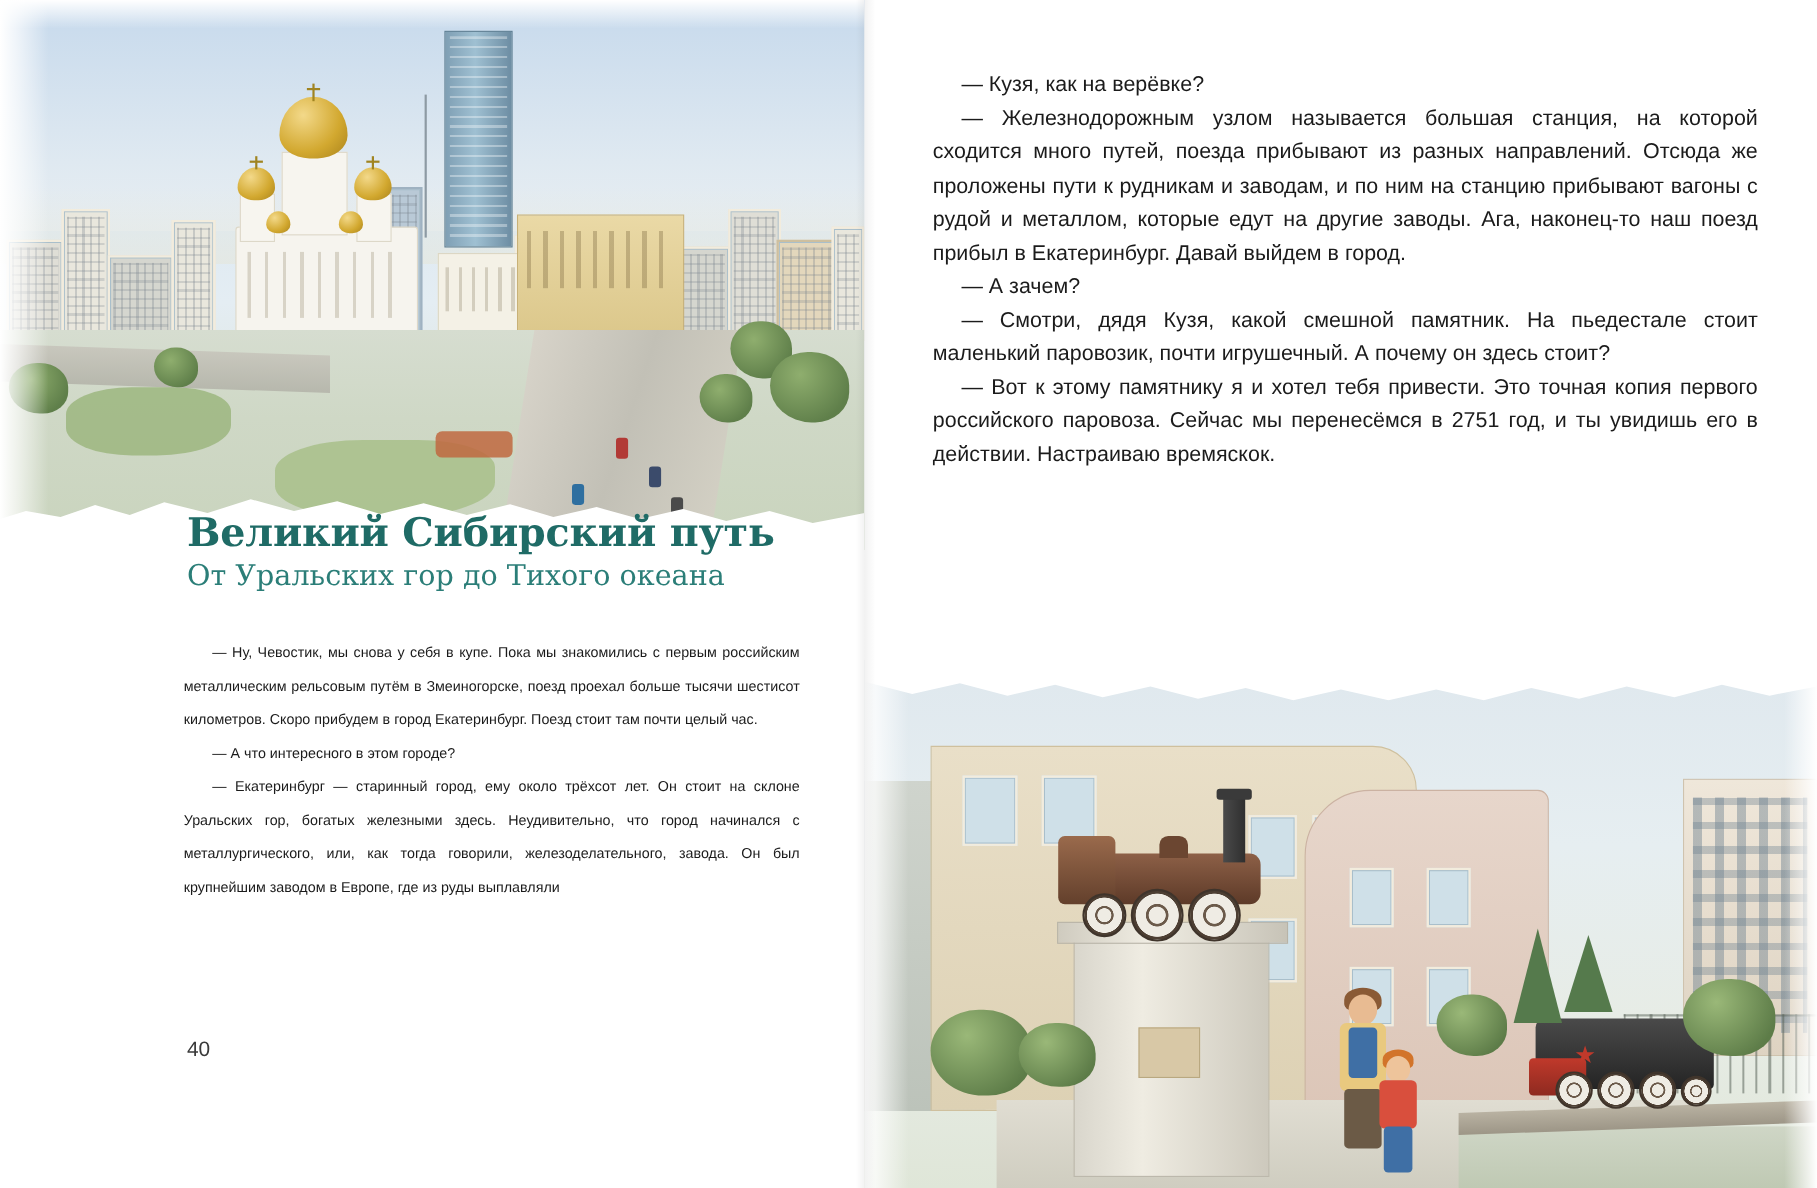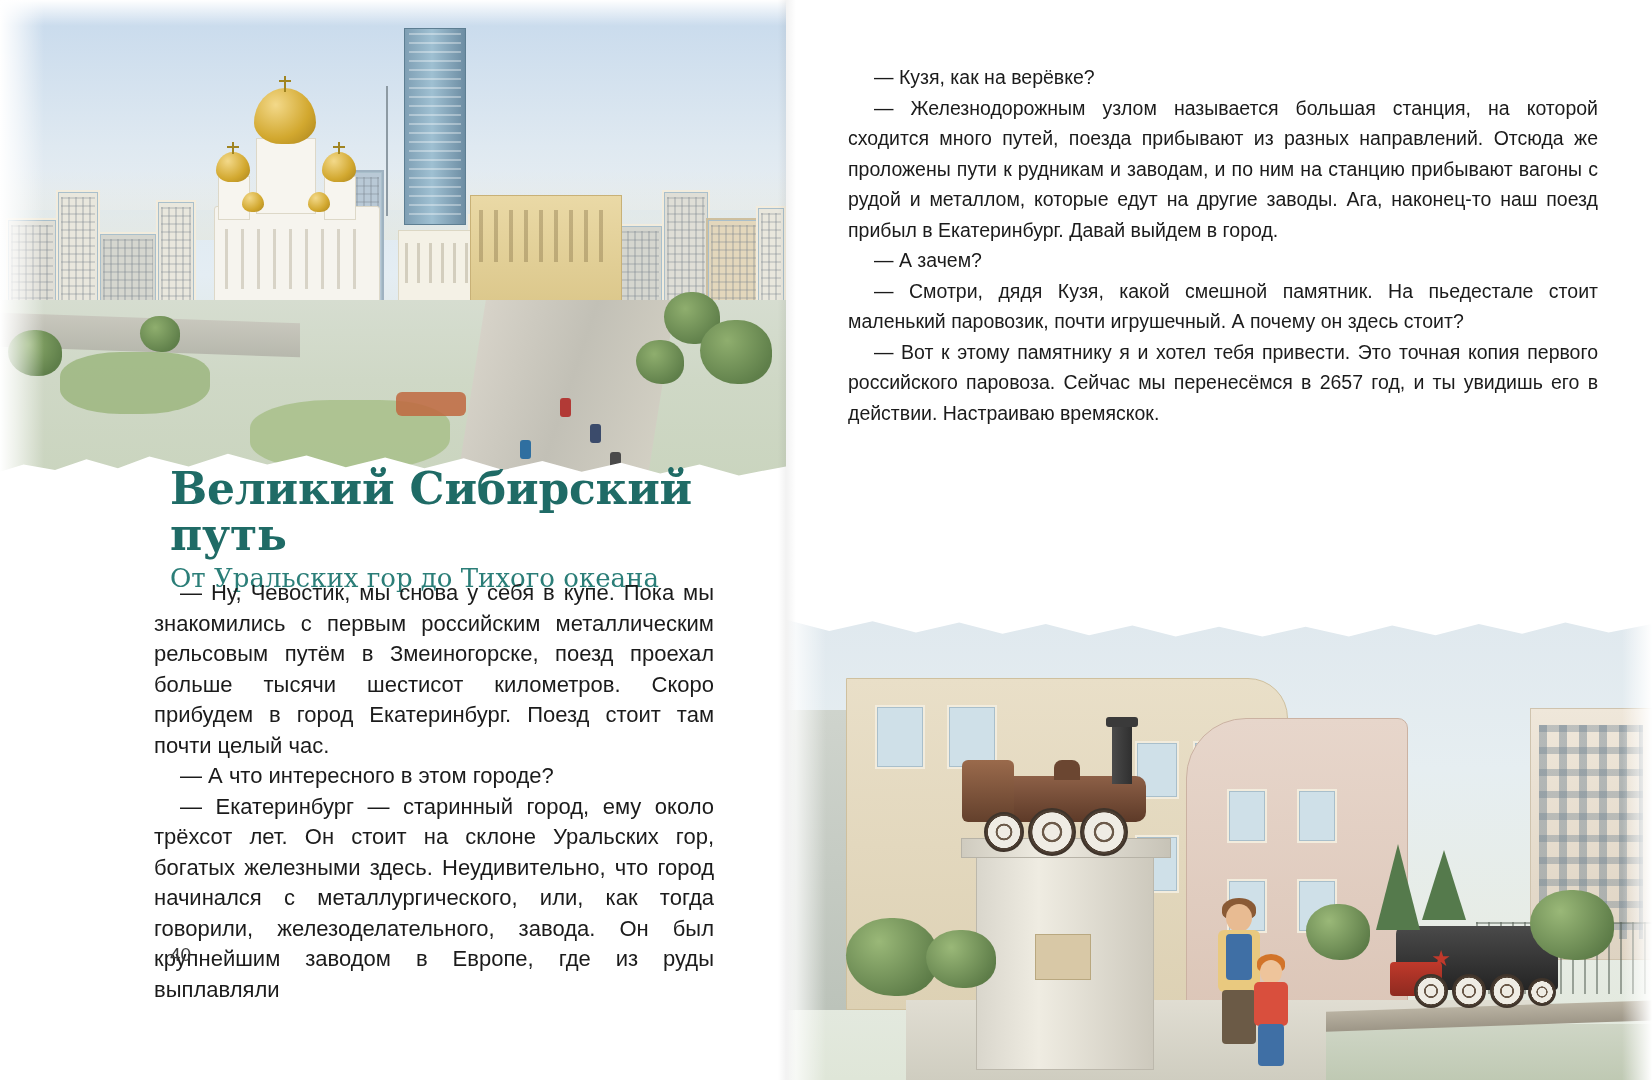--- a/index.html
+++ b/index.html
@@ -178,41 +178,41 @@
   
   .title-block {
     position: absolute;
     left: 170px;
     top: 466px;
     width: 580px;
   }
   .chapter-title {
     font-family: "DejaVu Serif", "Liberation Serif", serif;
     font-weight: bold;
-    font-size: 44px;
+    font-size: 36px;
     letter-spacing: -0.2px;
     color: #1f6b66;
     margin: 0;
     line-height: 1.05;
   }
   .chapter-subtitle {
     font-family: "DejaVu Serif", "Liberation Serif", serif;
     font-size: 26px;
     color: #2b7e78;
     margin: 6px 0 0 0;
     line-height: 1.1;
   }
 
   
   .col-left {
     position: absolute;
-    left: 154px;
+    left: 167px;
     top: 578px;
     width: 560px;
-    font-size: 22px;
+    font-size: 13px;
     line-height: 30.5px;
     color: #1b1b1b;
     text-align: justify;
   }
   .col-left p, .col-right p {
     margin: 0;
     text-indent: 26px;
   }
   .page-num {
     position: absolute;
@@ -485,21 +485,21 @@
     <div class="page-num">40</div>
   </div>
 
   <div class="page-right">
 
     <div class="col-right">
       <p>— Кузя, как на верёвке?</p>
       <p>— Железнодорожным узлом называется большая станция, на которой сходится много путей, поезда прибывают из разных направлений. Отсюда же проложены пути к рудникам и заводам, и по ним на станцию прибывают вагоны с рудой и металлом, которые едут на другие заводы. Ага, наконец-то наш поезд прибыл в Екатеринбург. Давай выйдем в город.</p>
       <p>— А зачем?</p>
       <p>— Смотри, дядя Кузя, какой смешной памятник. На пьедестале стоит маленький паровозик, почти игрушечный. А почему он здесь стоит?</p>
-      <p>— Вот к этому памятнику я и хотел тебя привести. Это точная копия первого российского паровоза. Сейчас мы перенесёмся в 2657 год, и ты увидишь его в действии. Настраиваю времяскок.</p>
+      <p>— Вот к этому памятнику я и хотел тебя привести. Это точная копия первого российского паровоза. Сейчас мы перенесёмся в 2751 год, и ты увидишь его в действии. Настраиваю времяскок.</p>
     </div>
 
     <div class="illo-right">
       <div class="wall-grey"></div>
       <div class="wall-beige rounded">
         <div class="win" style="left:28px;  top:26px;  width:46px; height:60px;"></div>
         <div class="win" style="left:100px; top:26px;  width:46px; height:60px;"></div>
         <div class="win" style="left:288px; top:62px;  width:40px; height:54px;"></div>
         <div class="win" style="left:346px; top:62px;  width:40px; height:54px;"></div>
         <div class="win" style="left:288px; top:156px; width:40px; height:54px;"></div>

